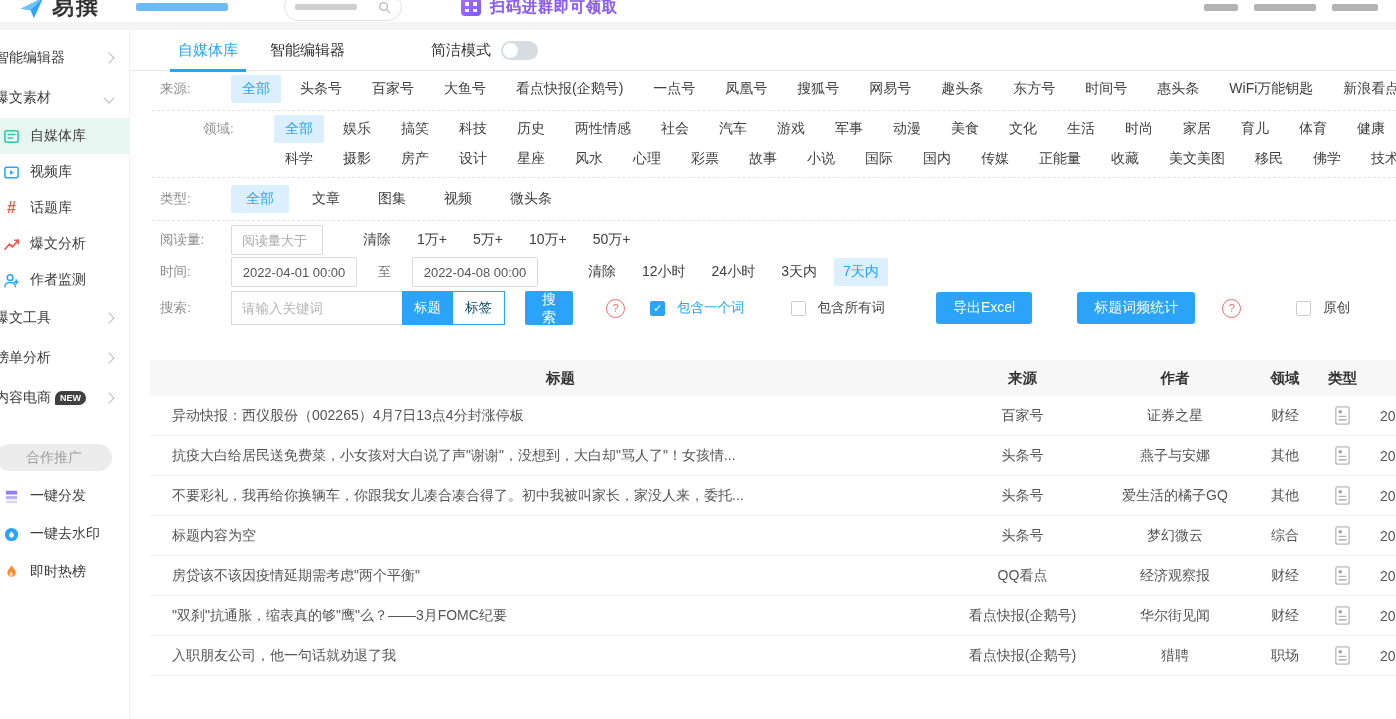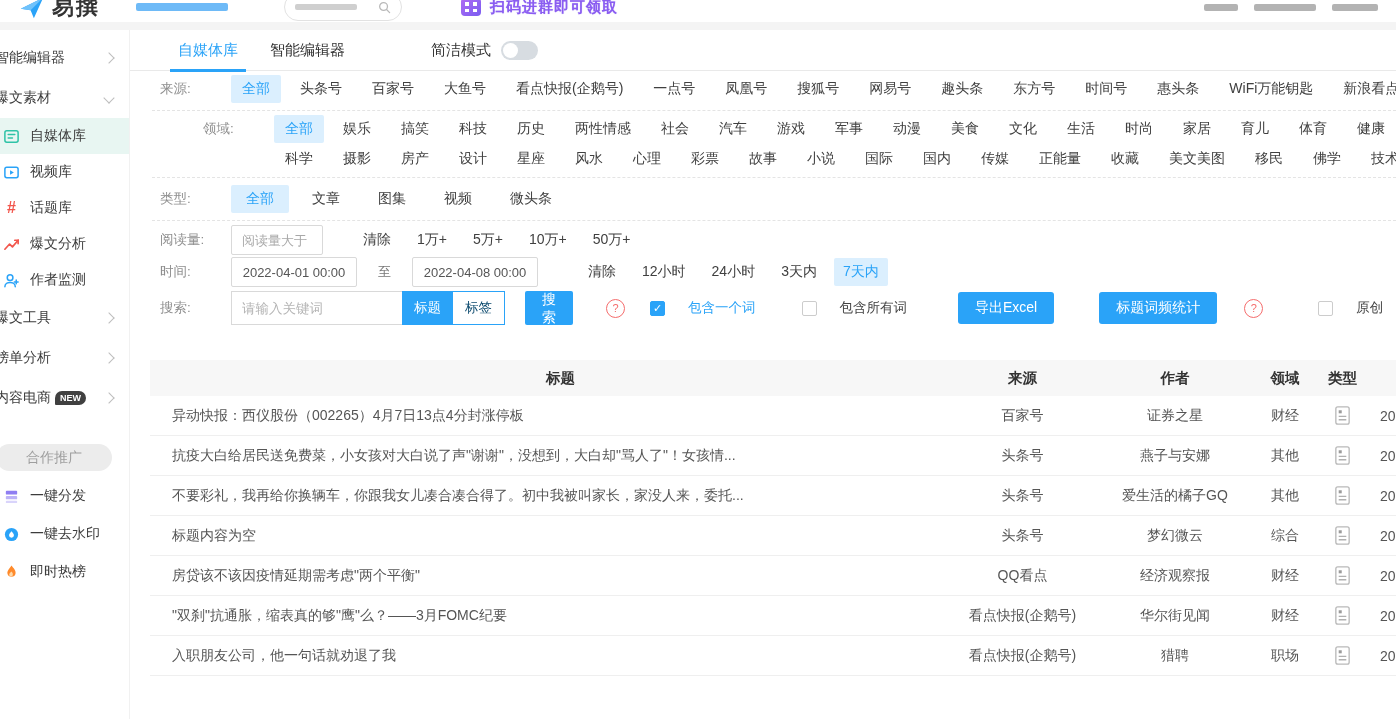--- a/index.html
+++ b/index.html
@@ -88,21 +88,21 @@
   .help{width:17px;height:17px;border:1px solid #f56c6c;border-radius:50%;color:#f56c6c;font-size:11px;
     display:flex;align-items:center;justify-content:center;flex-shrink:0;cursor:pointer;}
   .cb-list{display:flex;align-items:center;}
   .cb-list.a{gap:46px;margin-left:10px;}
   .cb-list.b{gap:52px;margin-left:40px;}
   .cbw{display:flex;align-items:center;cursor:pointer;}
   .cb{width:15px;height:15px;border:1px solid #ccc;border-radius:2px;background:#fff;box-sizing:border-box;
     position:relative;flex-shrink:0;}
   .cbw.checked .cb{background:#2aa3f8;border-color:#2aa3f8;}
   .cbw.checked .cb::after{content:'✓';color:#fff;font-size:11px;position:absolute;left:2px;top:0;}
-  .cbl{margin-left:23px;font-size:13.5px;color:#444;white-space:nowrap;}
+  .cbl{margin-left:12px;font-size:13.5px;color:#444;white-space:nowrap;}
   .cbw.checked .cbl{color:#2aa3f8;}
   
   table.grid{width:1310px;margin:32px 0 0 20px;border-collapse:collapse;table-layout:fixed;}
   .grid col.c1{width:800px;} .grid col.c2{width:145px;} .grid col.c3{width:160px;}
   .grid col.c4{width:60px;} .grid col.c5{width:55px;} .grid col.c6{width:90px;}
   .grid thead tr{background:#f7f7f7;height:36px;}
   .grid th{font-weight:bold;color:#333;font-size:14.5px;text-align:center;}
   .grid td{height:37px;border-bottom:1px solid #efefef;font-size:14px;color:#555;}
   .c-title{text-align:left;padding-left:22px;white-space:nowrap;overflow:hidden;}
   .c-src,.c-auth,.c-dom,.c-type{text-align:center;white-space:nowrap;}

